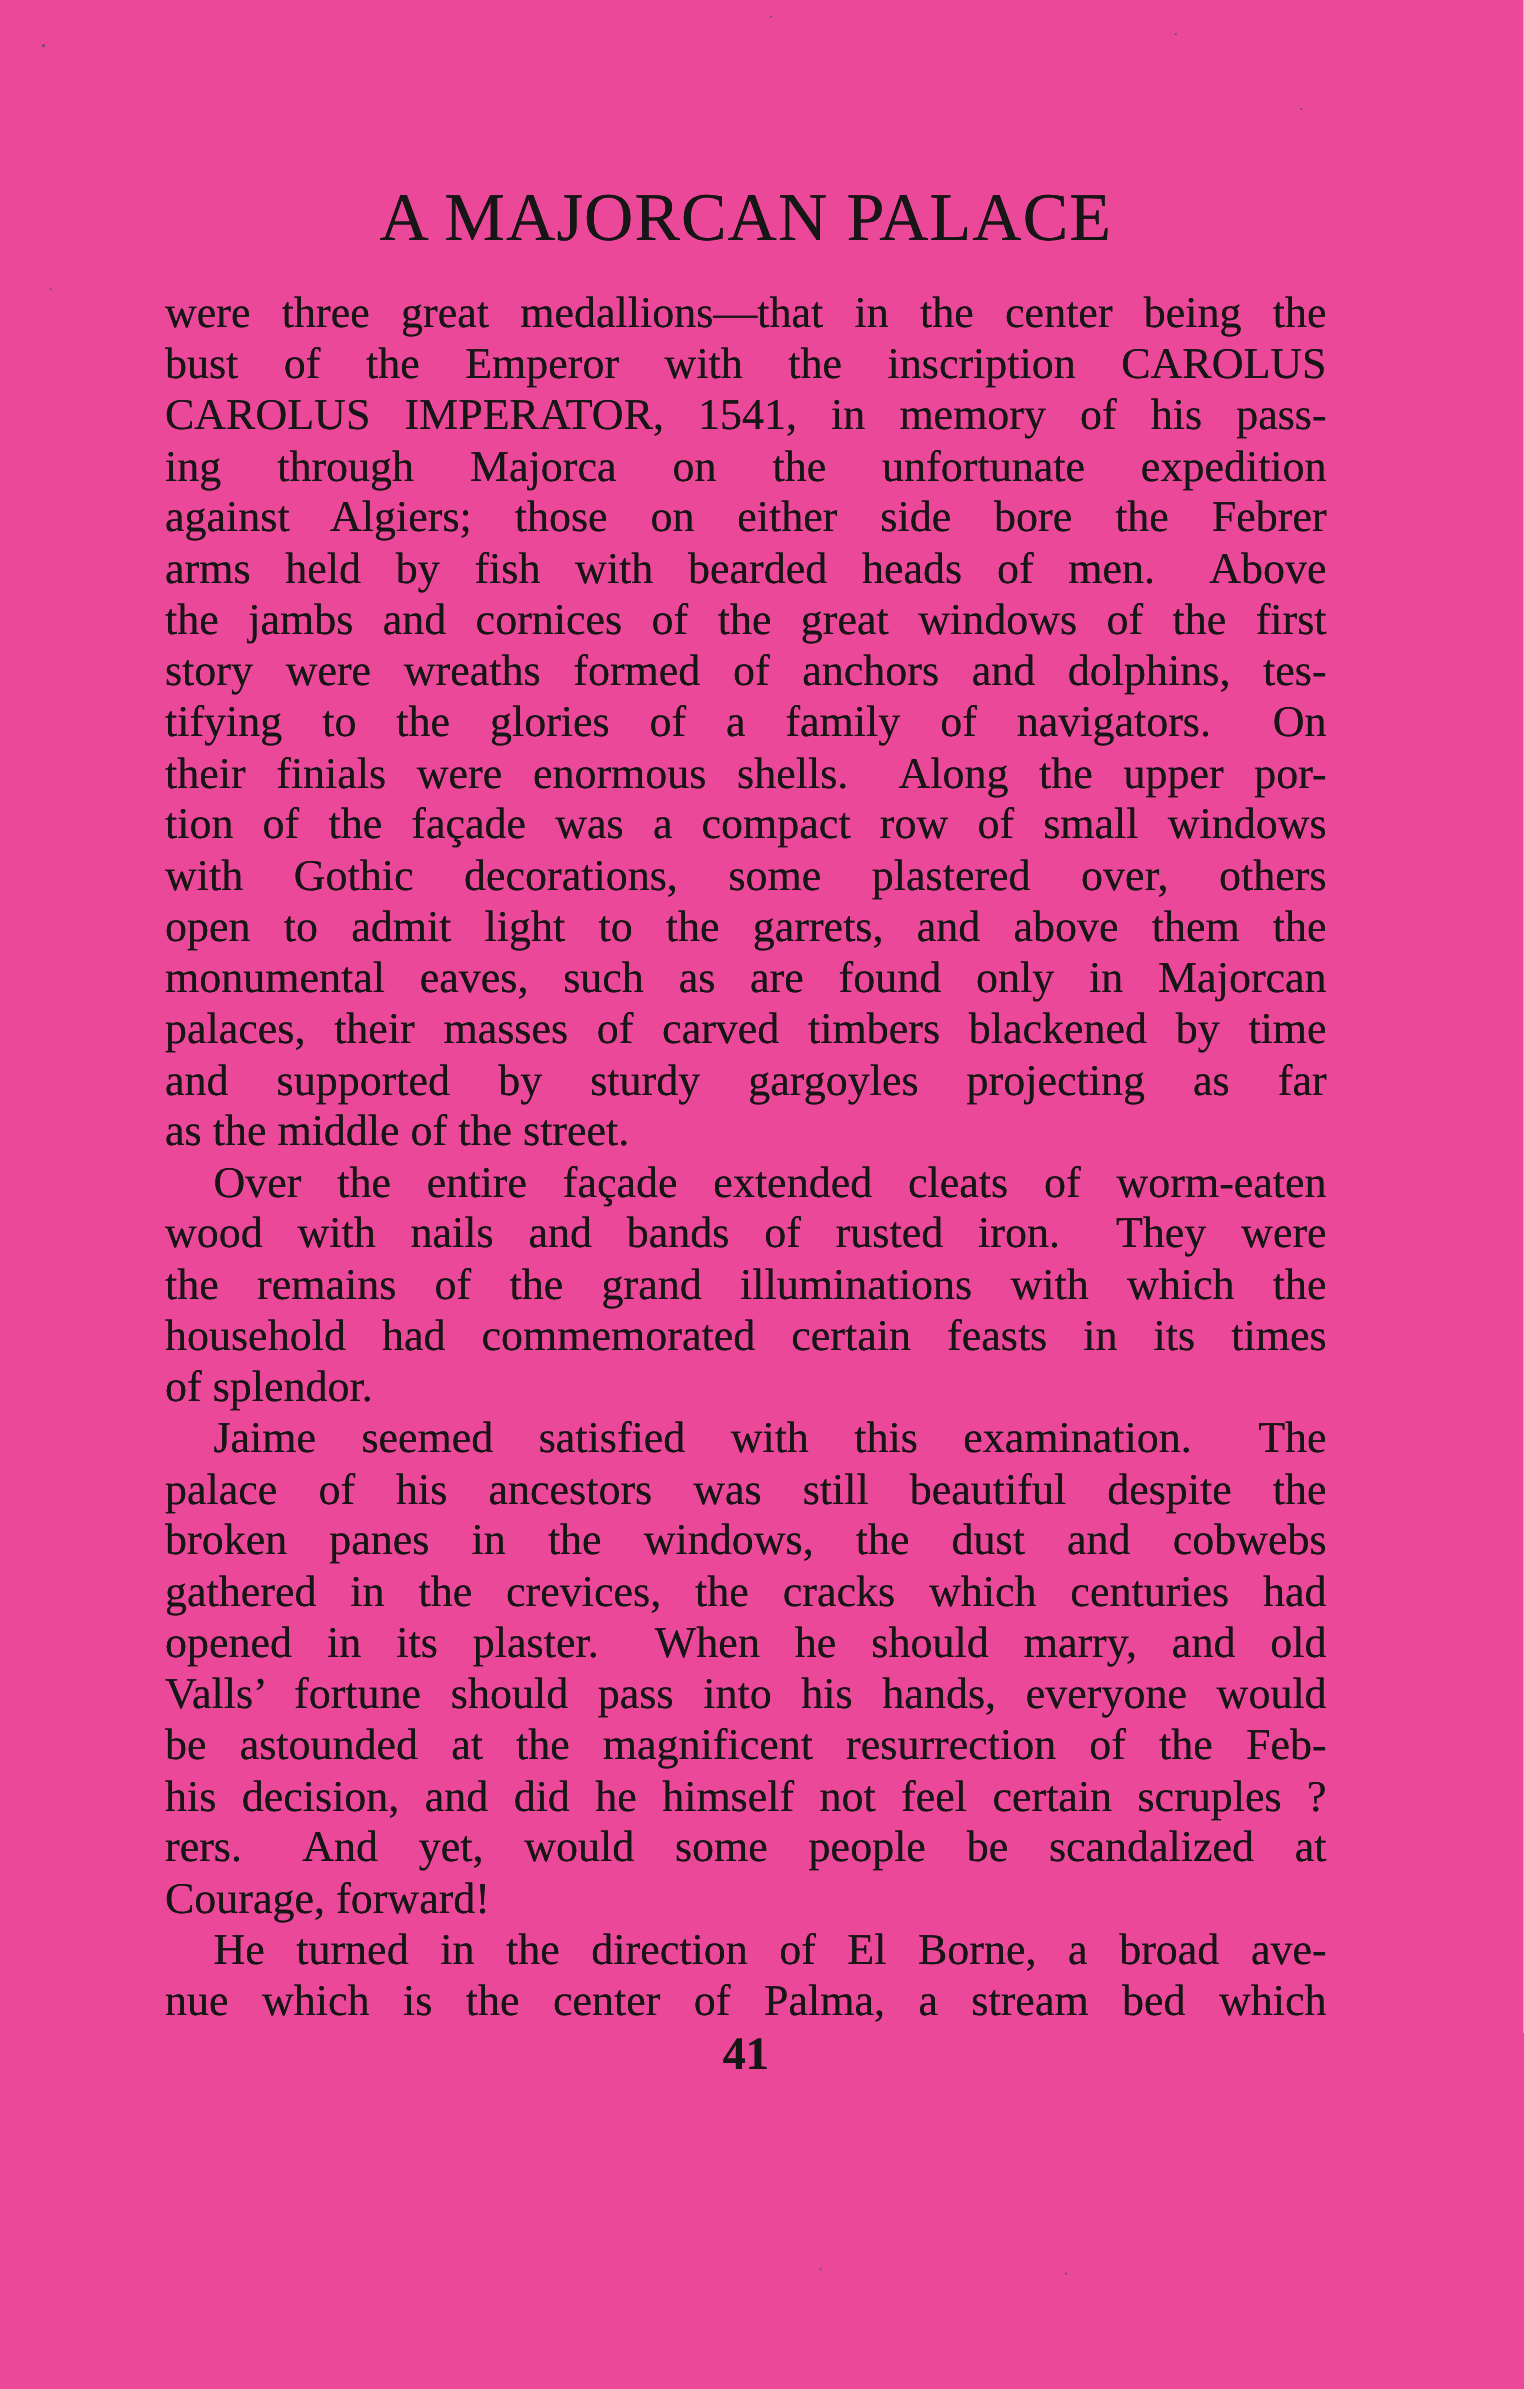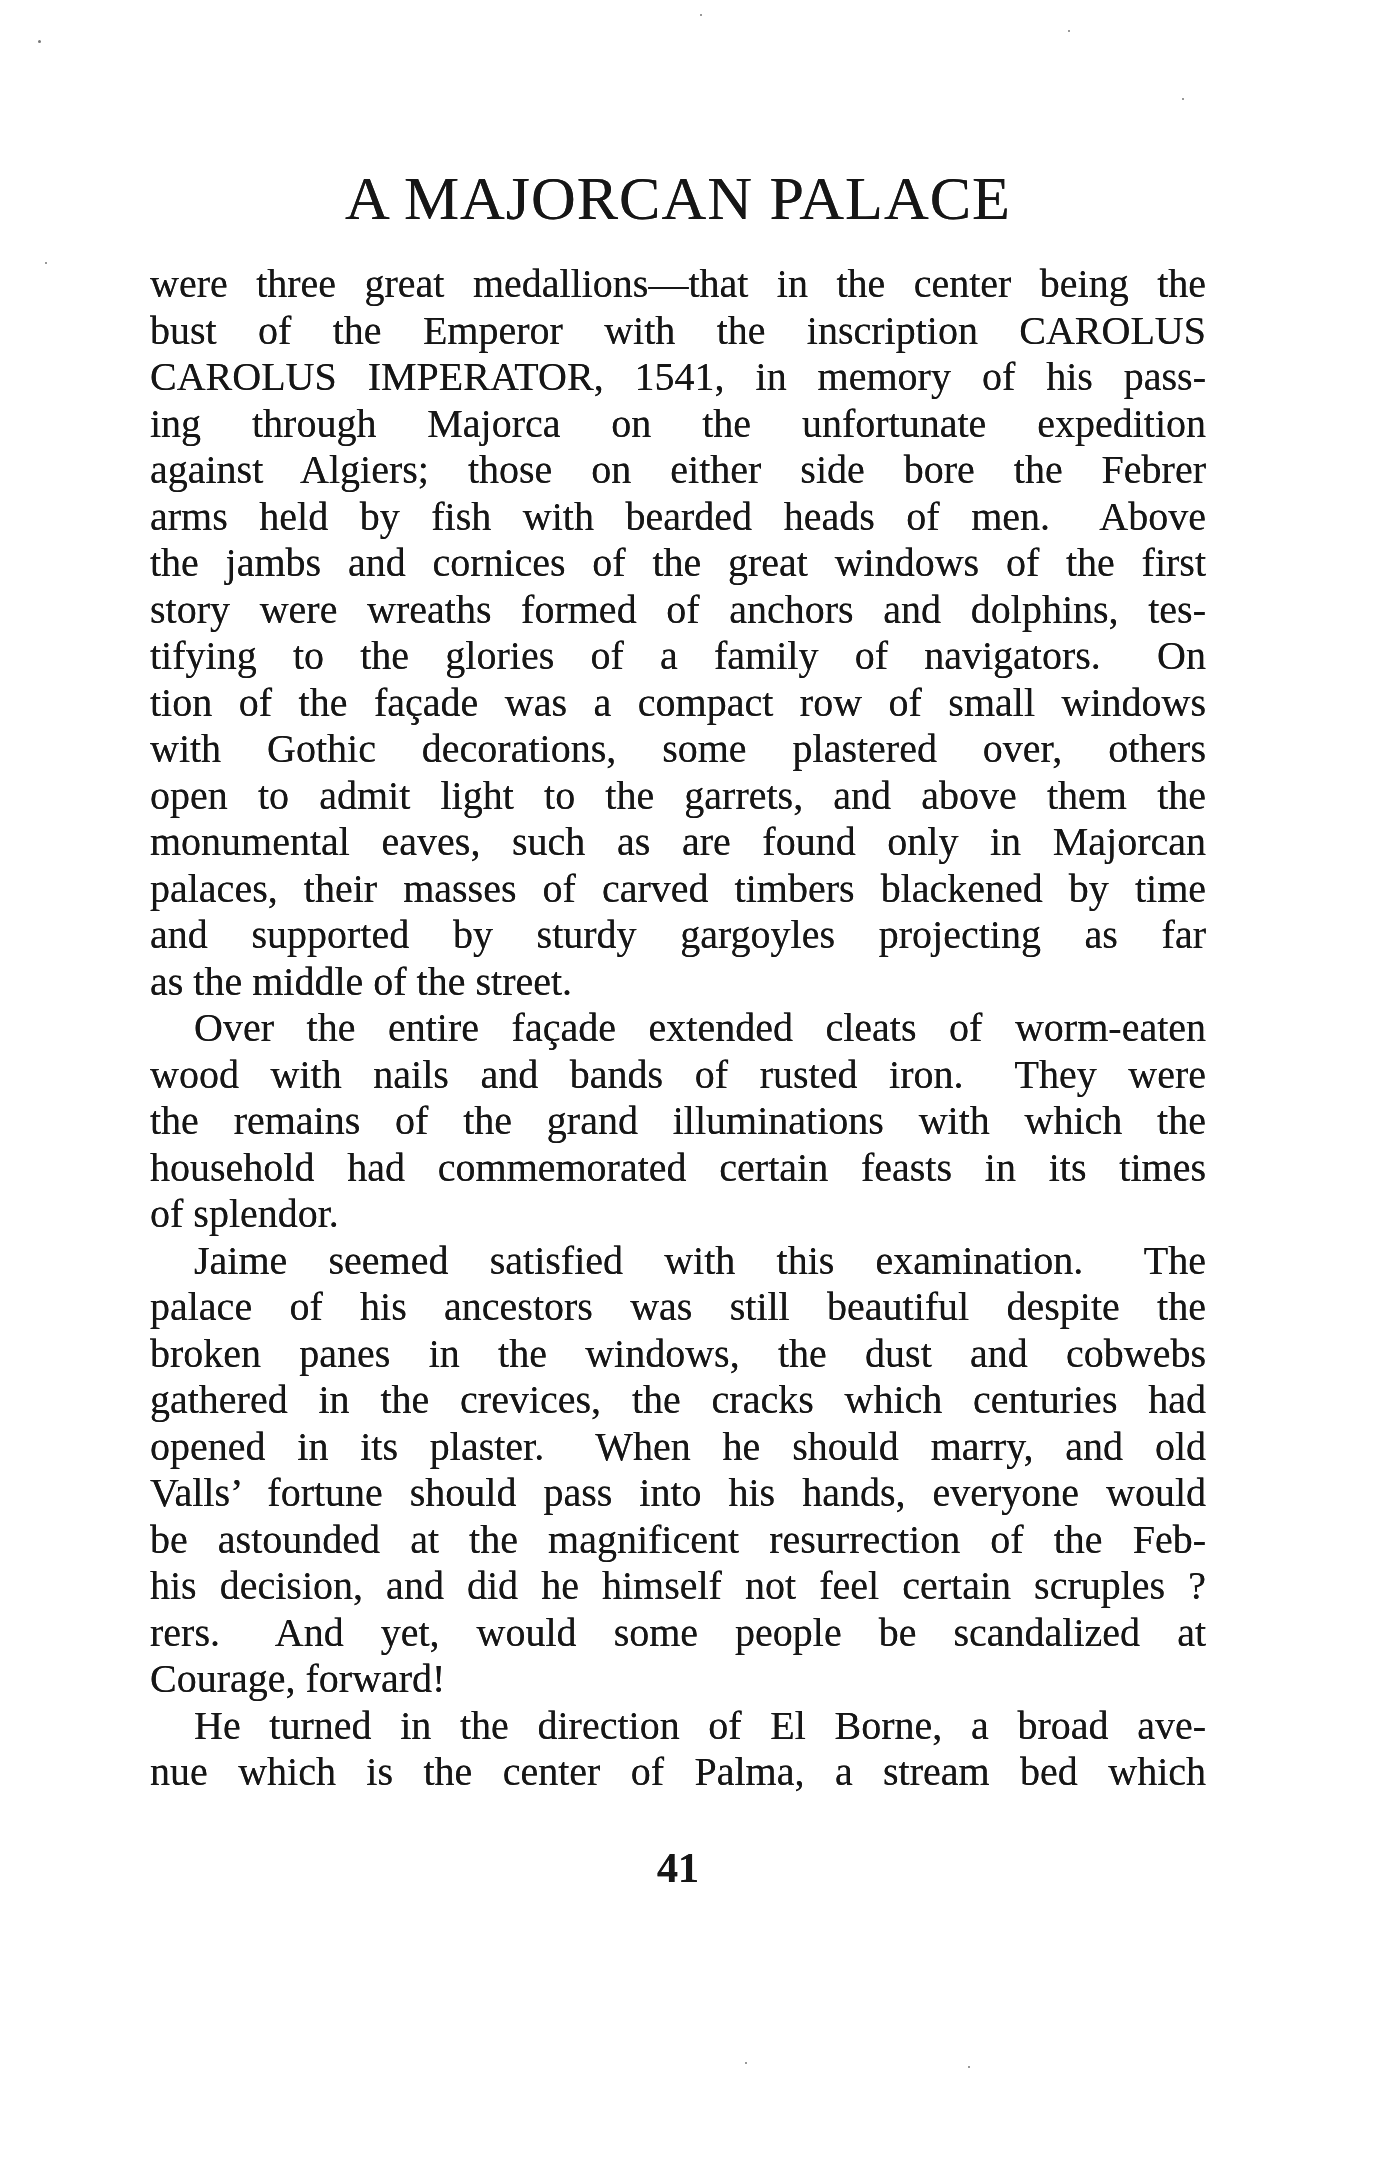--- a/index.html
+++ b/index.html
@@ -1,20 +1,20 @@
 <!DOCTYPE html>
 <html><head>
 <meta charset="utf-8">
 <style>
   html, body { margin: 0; padding: 0; background: #e8e8e8; }
   .page {
     position: relative;
     width: 1385px;
     height: 2172px;
-    background: #ffffff;
+    background: #ec4899;
     font-family: "Liberation Serif", serif;
     color: #161616;
     overflow: hidden;
     text-shadow: 0 0 0.6px rgba(10,10,10,0.85);
   }
   .title {
     position: absolute;
     top: 166px;
     left: 150px;
     width: 1056px;
@@ -66,20 +66,21 @@
   <div class="body-text">
       <div class="line">were three great medallions—that in the center being the</div>
       <div class="line">bust of the Emperor with the inscription CAROLUS</div>
       <div class="line">CAROLUS IMPERATOR, 1541, in memory of his pass-</div>
       <div class="line">ing through Majorca on the unfortunate expedition</div>
       <div class="line">against Algiers; those on either side bore the Febrer</div>
       <div class="line">arms held by fish with bearded heads of men.  Above</div>
       <div class="line">the jambs and cornices of the great windows of the first</div>
       <div class="line">story were wreaths formed of anchors and dolphins, tes-</div>
       <div class="line">tifying to the glories of a family of navigators.  On</div>
+      <div class="line">their finials were enormous shells.  Along the upper por-</div>
       <div class="line">tion of the façade was a compact row of small windows</div>
       <div class="line">with Gothic decorations, some plastered over, others</div>
       <div class="line">open to admit light to the garrets, and above them the</div>
       <div class="line">monumental eaves, such as are found only in Majorcan</div>
       <div class="line">palaces, their masses of carved timbers blackened by time</div>
       <div class="line">and supported by sturdy gargoyles projecting as far</div>
       <div class="line para-end">as the middle of the street.</div>
       <div class="line indent">Over the entire façade extended cleats of worm-eaten</div>
       <div class="line">wood with nails and bands of rusted iron.  They were</div>
       <div class="line">the remains of the grand illuminations with which the</div>

